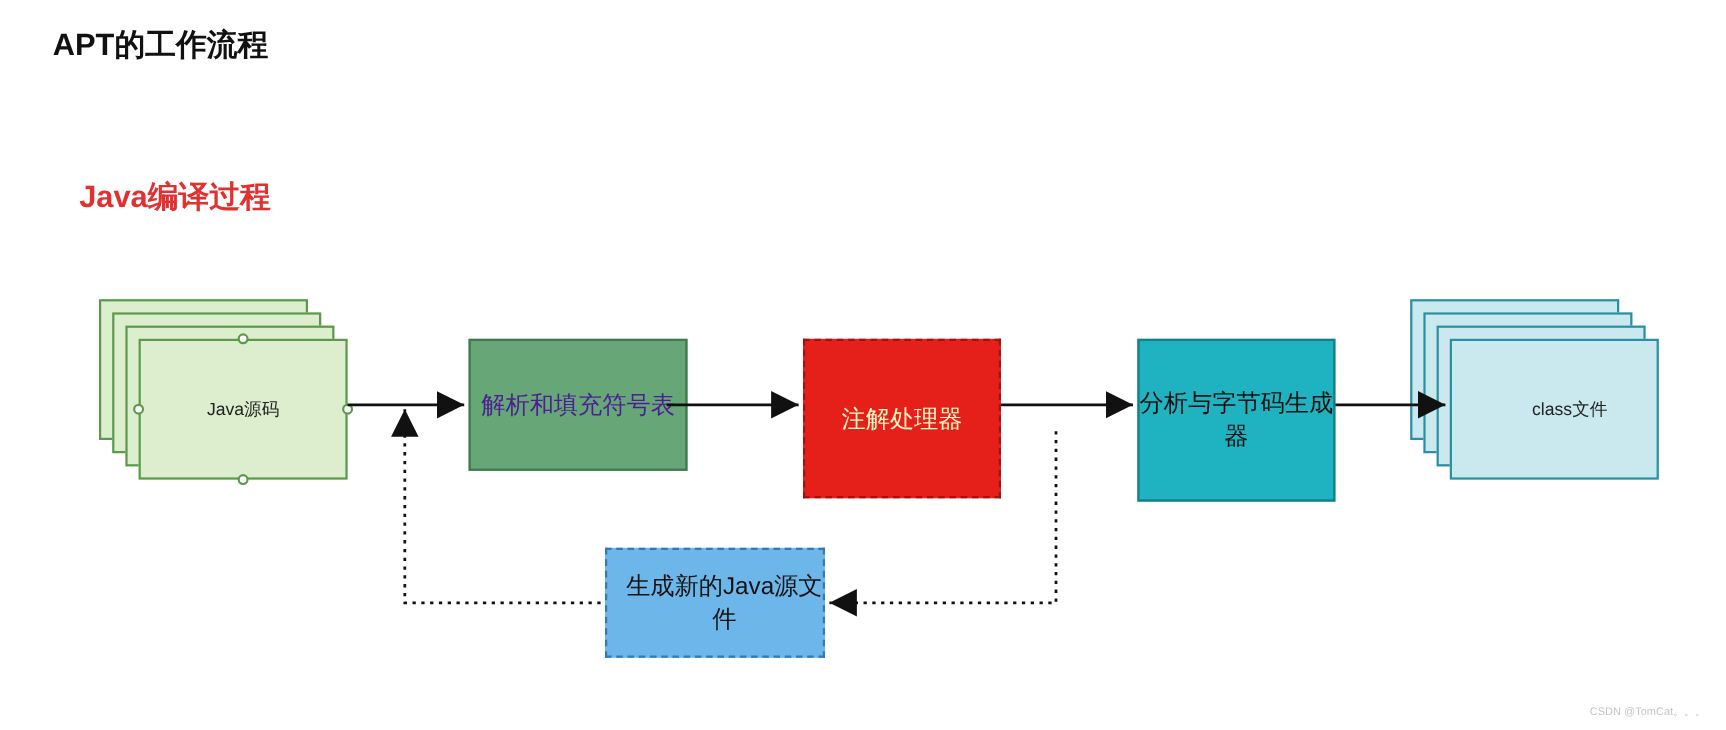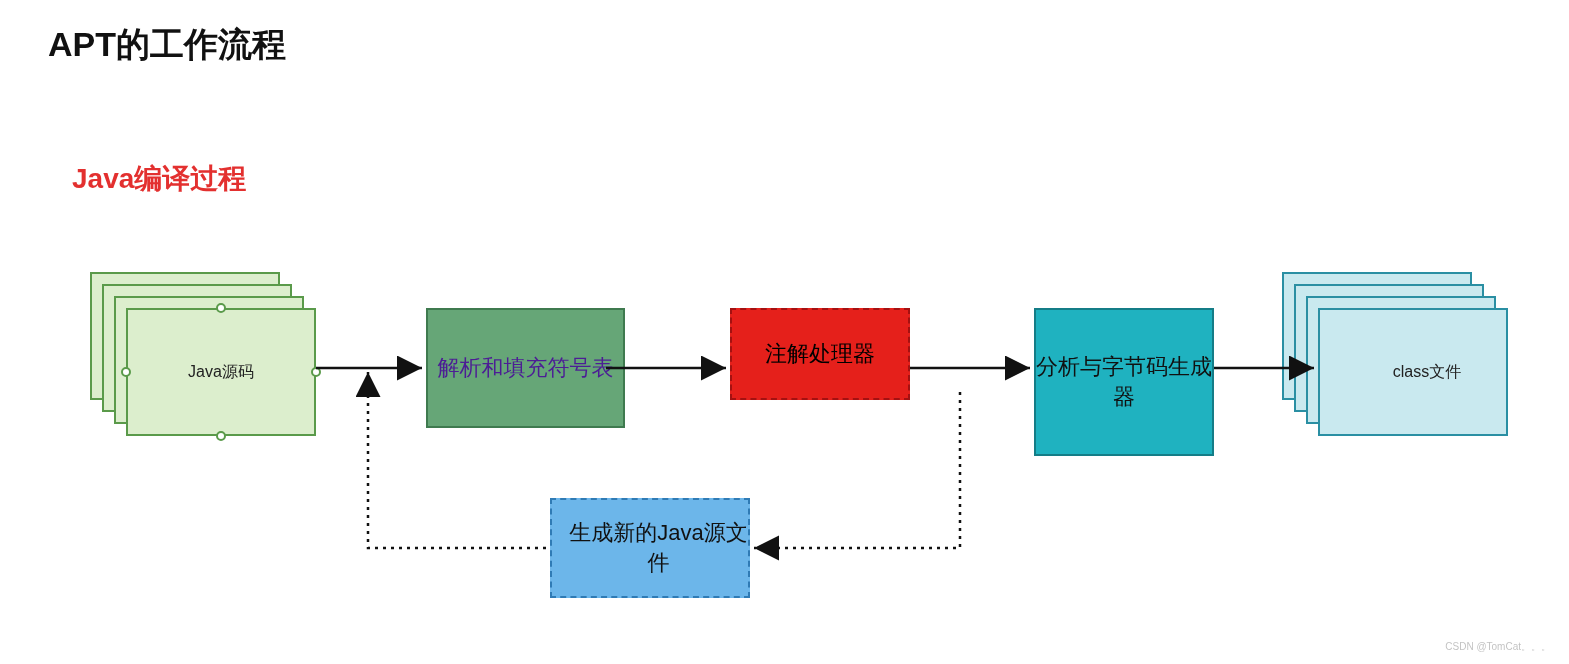--- a/index.html
+++ b/index.html
@@ -8,21 +8,21 @@
     background: #ffffff;
     font-family: "Microsoft YaHei", "PingFang SC", sans-serif;
     width: 1569px;
     height: 664px;
     position: relative;
   }
   .title {
     position: absolute;
     left: 48px;
     top: 22px;
-    font-size: 34px;
+    font-size: 28px;
     font-weight: 700;
     color: #111;
   }
   .subtitle {
     position: absolute;
     left: 72px;
     top: 160px;
     font-size: 28px;
     font-weight: 600;
     color: #e3302f;
@@ -72,24 +72,24 @@
     line-height: 1.35;
     box-sizing: border-box;
   }
   .box.parse {
     width: 199px; height: 120px;
     background: #66a677;
     border: 2px solid #3f7a4f;
     color: #4c1d95;
   }
   .box.annot {
-    width: 180px; height: 92px;
+    width: 180px; height: 145px;
     background: #e5201b;
     border: 2px dashed #a41111;
-    color: #000000;
+    color: #fef9c3;
   }
   .box.analyze {
     width: 180px; height: 148px;
     background: #1fb2c0;
     border: 2px solid #147d87;
     color: #111;
   }
   .box.newsrc {
     width: 200px; height: 100px;
     background: #6cb6ea;

